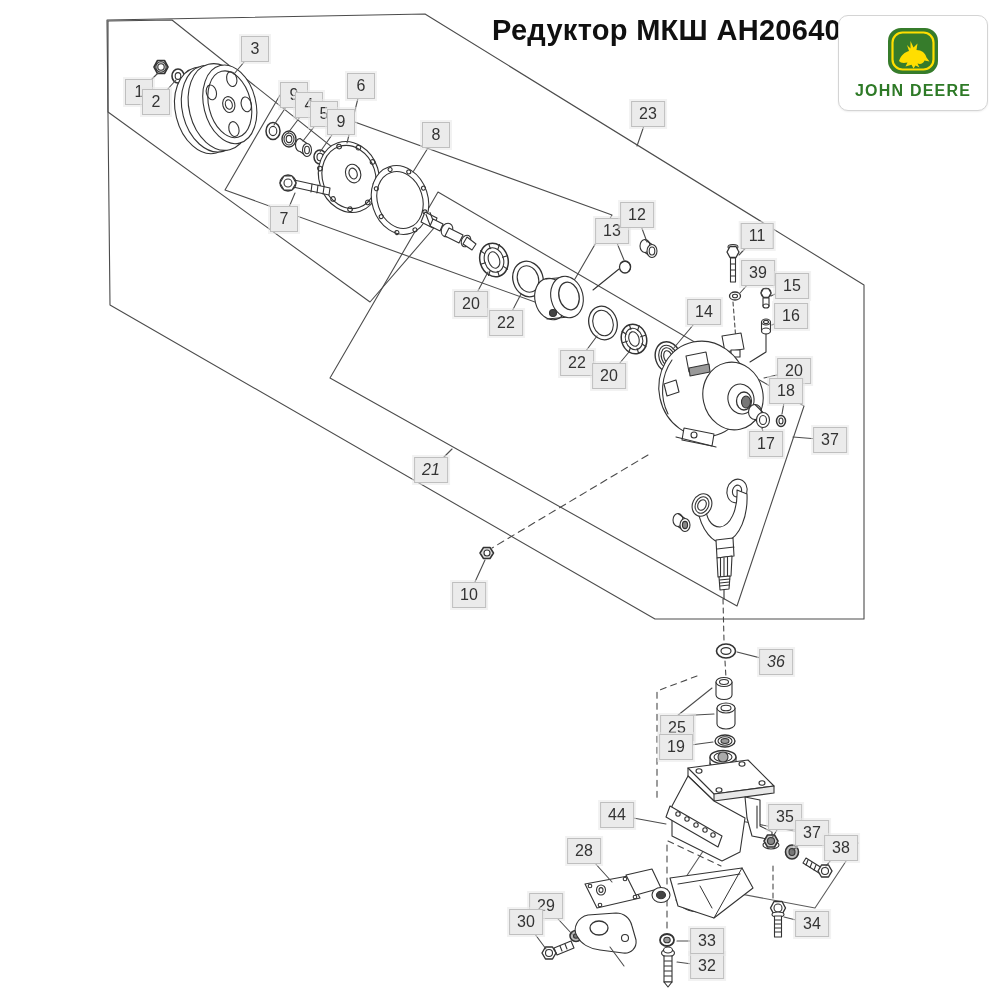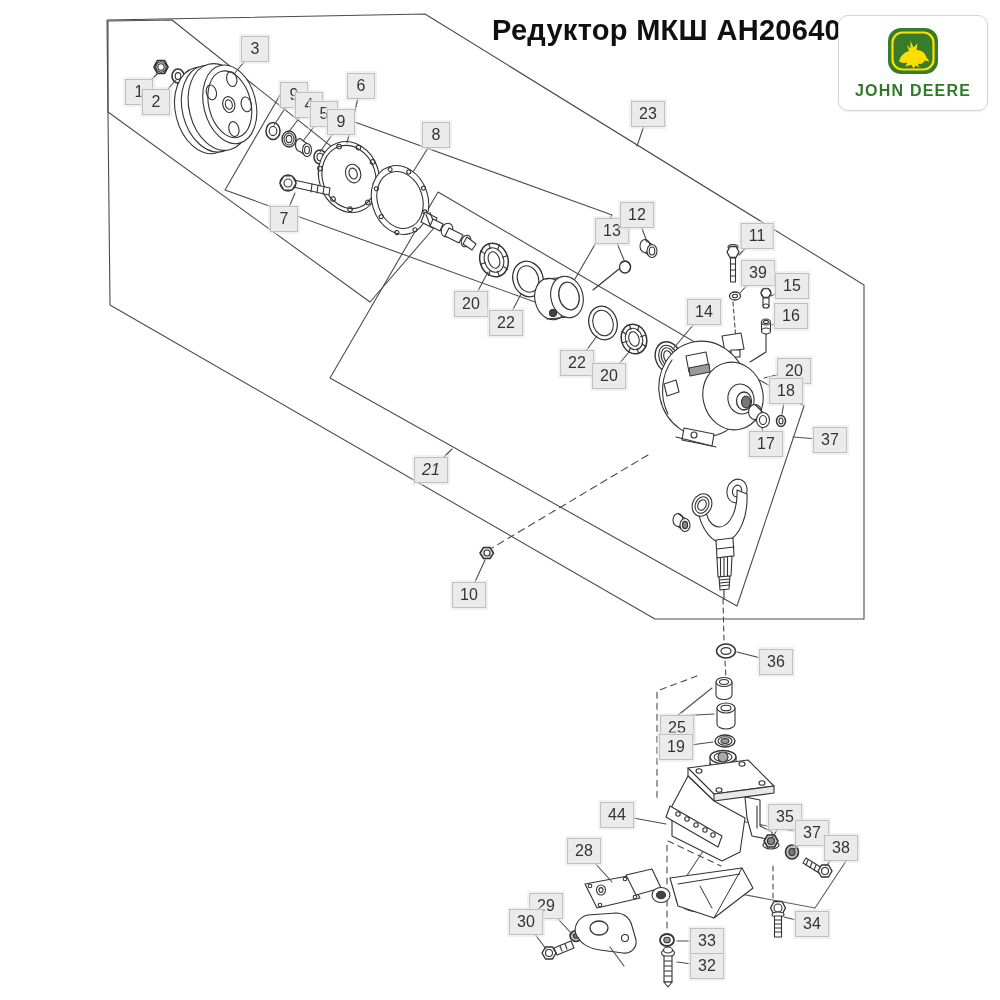--- a/index.html
+++ b/index.html
@@ -435,21 +435,21 @@
       <div class="callout" style="left: 794px; top: 371px;">20</div>
       <div class="callout" style="left: 786px; top: 391px;">18</div>
       <div class="callout" style="left: 766px; top: 444px;">17</div>
       <div class="callout" style="left: 830px; top: 440px;">37</div>
       <div class="callout" style="left: 431px; top: 470px; font-style: italic;">21</div>
       <div class="callout" style="left: 469px; top: 595px;">10</div>
       <div class="callout" style="left: 471px; top: 304px;">20</div>
       <div class="callout" style="left: 506px; top: 323px;">22</div>
       <div class="callout" style="left: 577px; top: 363px;">22</div>
       <div class="callout" style="left: 609px; top: 376px;">20</div>
-      <div class="callout" style="left: 776px; top: 662px;">36</div>
+      <div class="callout" style="left: 776px; top: 662px; font-style: italic;">36</div>
       <div class="callout" style="left: 677px; top: 728px;">25</div>
       <div class="callout" style="left: 676px; top: 747px;">19</div>
       <div class="callout" style="left: 617px; top: 815px;">44</div>
       <div class="callout" style="left: 785px; top: 817px;">35</div>
       <div class="callout" style="left: 812px; top: 833px;">37</div>
       <div class="callout" style="left: 841px; top: 848px;">38</div>
       <div class="callout" style="left: 812px; top: 924px;">34</div>
       <div class="callout" style="left: 584px; top: 851px;">28</div>
       <div class="callout" style="left: 546px; top: 906px;">29</div>
       <div class="callout" style="left: 526px; top: 922px;">30</div>

